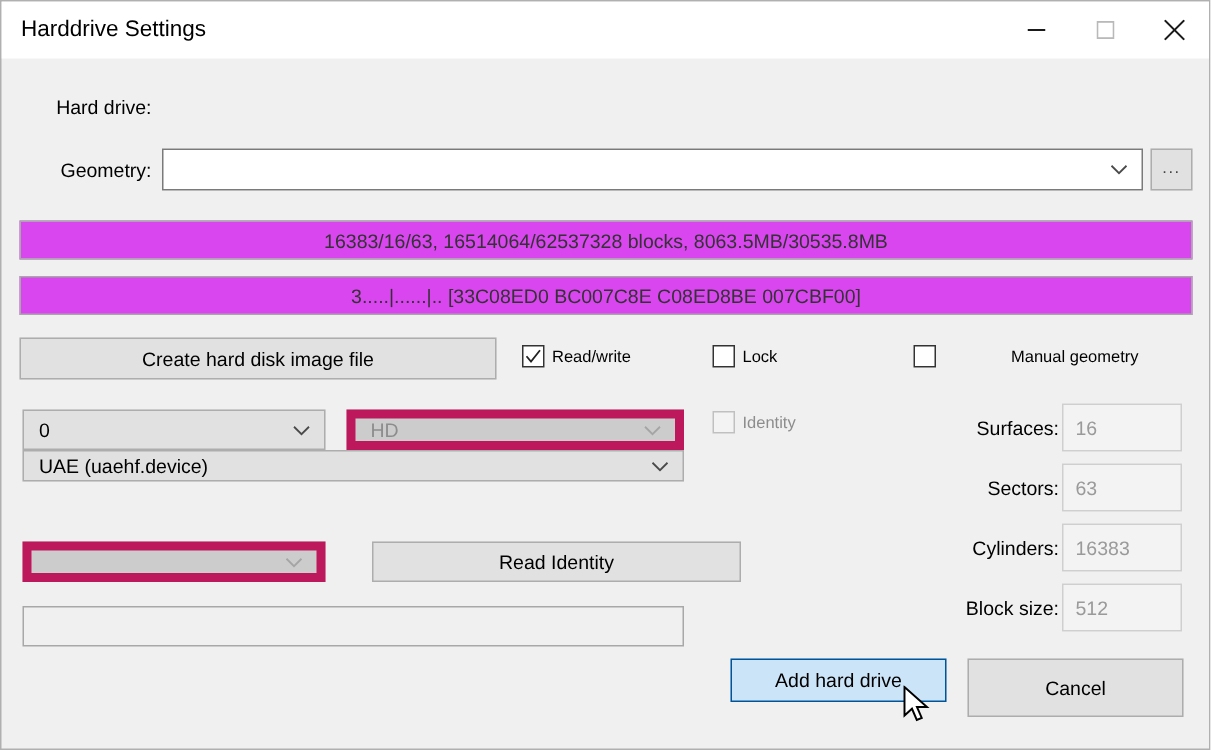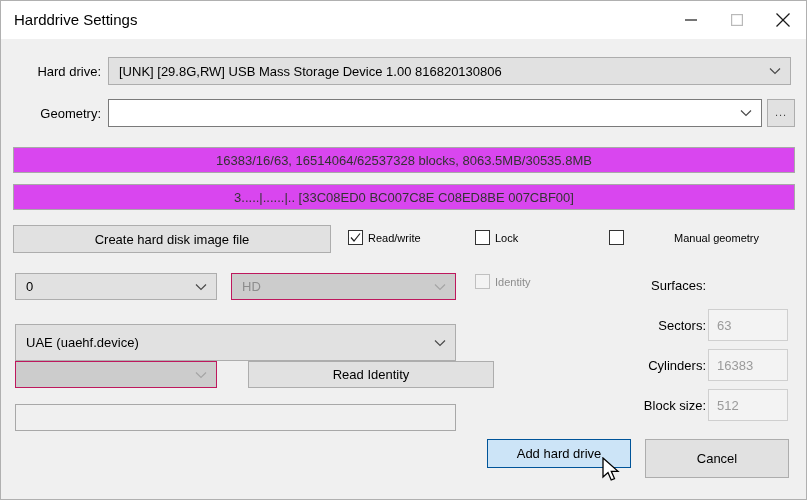--- a/index.html
+++ b/index.html
@@ -73,21 +73,21 @@
     display: flex;
     align-items: center;
     padding-left: 10px;
   }
   .combo.white {
     background: #ffffff;
     border: 1px solid #7a7a7a;
   }
   .combo.disabled {
     background: #cccccc;
-    border: 1px solid #be185d;
+    border: 6px solid #be185d;
     color: #8d8d8d;
   }
   .combo .arrow {
     position: absolute;
     right: 9px;
     top: 50%;
     transform: translateY(-50%);
     width: 12px;
     height: 8px;
   }
@@ -207,28 +207,20 @@
           <svg width="14" height="14" viewBox="0 0 14 14">
               <line x1="0.5" y1="0.5" x2="13.5" y2="13.5" stroke="#1a1a1a" stroke-width="1.2"></line>
               <line x1="13.5" y1="0.5" x2="0.5" y2="13.5" stroke="#1a1a1a" stroke-width="1.2"></line>
             </svg>
         </span>
       </div>
     </div>
   </div>
 
   <div class="label" style="left:0px; top:63px; width:100px;">Hard drive:</div>
-  <div class="combo" style="left:107px; top:56px; width:683px; height:28px;">
-    <span>[UNK] [29.8G,RW] USB Mass Storage Device 1.00 816820130806</span>
-    <span class="arrow">
-      <svg width="12" height="8" viewBox="0 0 12 8">
-          <polyline points="1,1.5 6,6.5 11,1.5" fill="none" stroke="#4a4a4a" stroke-width="1.2"></polyline>
-        </svg>
-    </span>
-  </div>
 
   <div class="label" style="left:0px; top:105px; width:100px;">Geometry:</div>
   <div class="combo white" style="left:107px; top:98px; width:654px; height:28px;">
     <span></span>
     <span class="arrow">
       <svg width="12" height="8" viewBox="0 0 12 8">
           <polyline points="1,1.5 6,6.5 11,1.5" fill="none" stroke="#4a4a4a" stroke-width="1.2"></polyline>
         </svg>
     </span>
   </div>
@@ -274,21 +266,21 @@
           <polyline points="1,1.5 6,6.5 11,1.5" fill="none" stroke="#a5a5a5" stroke-width="1.2"></polyline>
         </svg>
     </span>
   </div>
 
   <div class="check disabled" style="left:474px; top:273px;">
     <span class="box"></span>
     <span>Identity</span>
   </div>
 
-  <div class="combo" style="left:14px; top:323px; width:441px; height:37px;">
+  <div class="combo" style="left:14px; top:299px; width:441px; height:21px;">
     <span>UAE (uaehf.device)</span>
     <span class="arrow">
       <svg width="12" height="8" viewBox="0 0 12 8">
           <polyline points="1,1.5 6,6.5 11,1.5" fill="none" stroke="#4a4a4a" stroke-width="1.2"></polyline>
         </svg>
     </span>
   </div>
 
   <div class="combo disabled" style="left:14px; top:360px; width:202px; height:27px;">
     <span></span>
@@ -296,20 +288,21 @@
       <svg width="12" height="8" viewBox="0 0 12 8">
           <polyline points="1,1.5 6,6.5 11,1.5" fill="none" stroke="#a5a5a5" stroke-width="1.2"></polyline>
         </svg>
     </span>
   </div>
   <div class="btn" style="left:230px; top:360px; width:246px; height:27px;margin-left:17px;">Read Identity</div>
 
   <div class="field wide-empty" style="left:14px; top:403px; width:441px; height:27px;"></div>
 
   <div class="label" style="left:590px; top:277px; width:115px;">Surfaces:</div>
+  <div class="field" style="left:707px; top:268px; width:80px; height:32px;">16</div>
 
   <div class="label" style="left:590px; top:317px; width:115px;">Sectors:</div>
   <div class="field" style="left:707px; top:308px; width:80px; height:32px;">63</div>
 
   <div class="label" style="left:590px; top:357px; width:115px;">Cylinders:</div>
   <div class="field" style="left:707px; top:348px; width:80px; height:32px;">16383</div>
 
   <div class="label" style="left:590px; top:397px; width:115px;">Block size:</div>
   <div class="field" style="left:707px; top:388px; width:80px; height:32px;">512</div>
 

